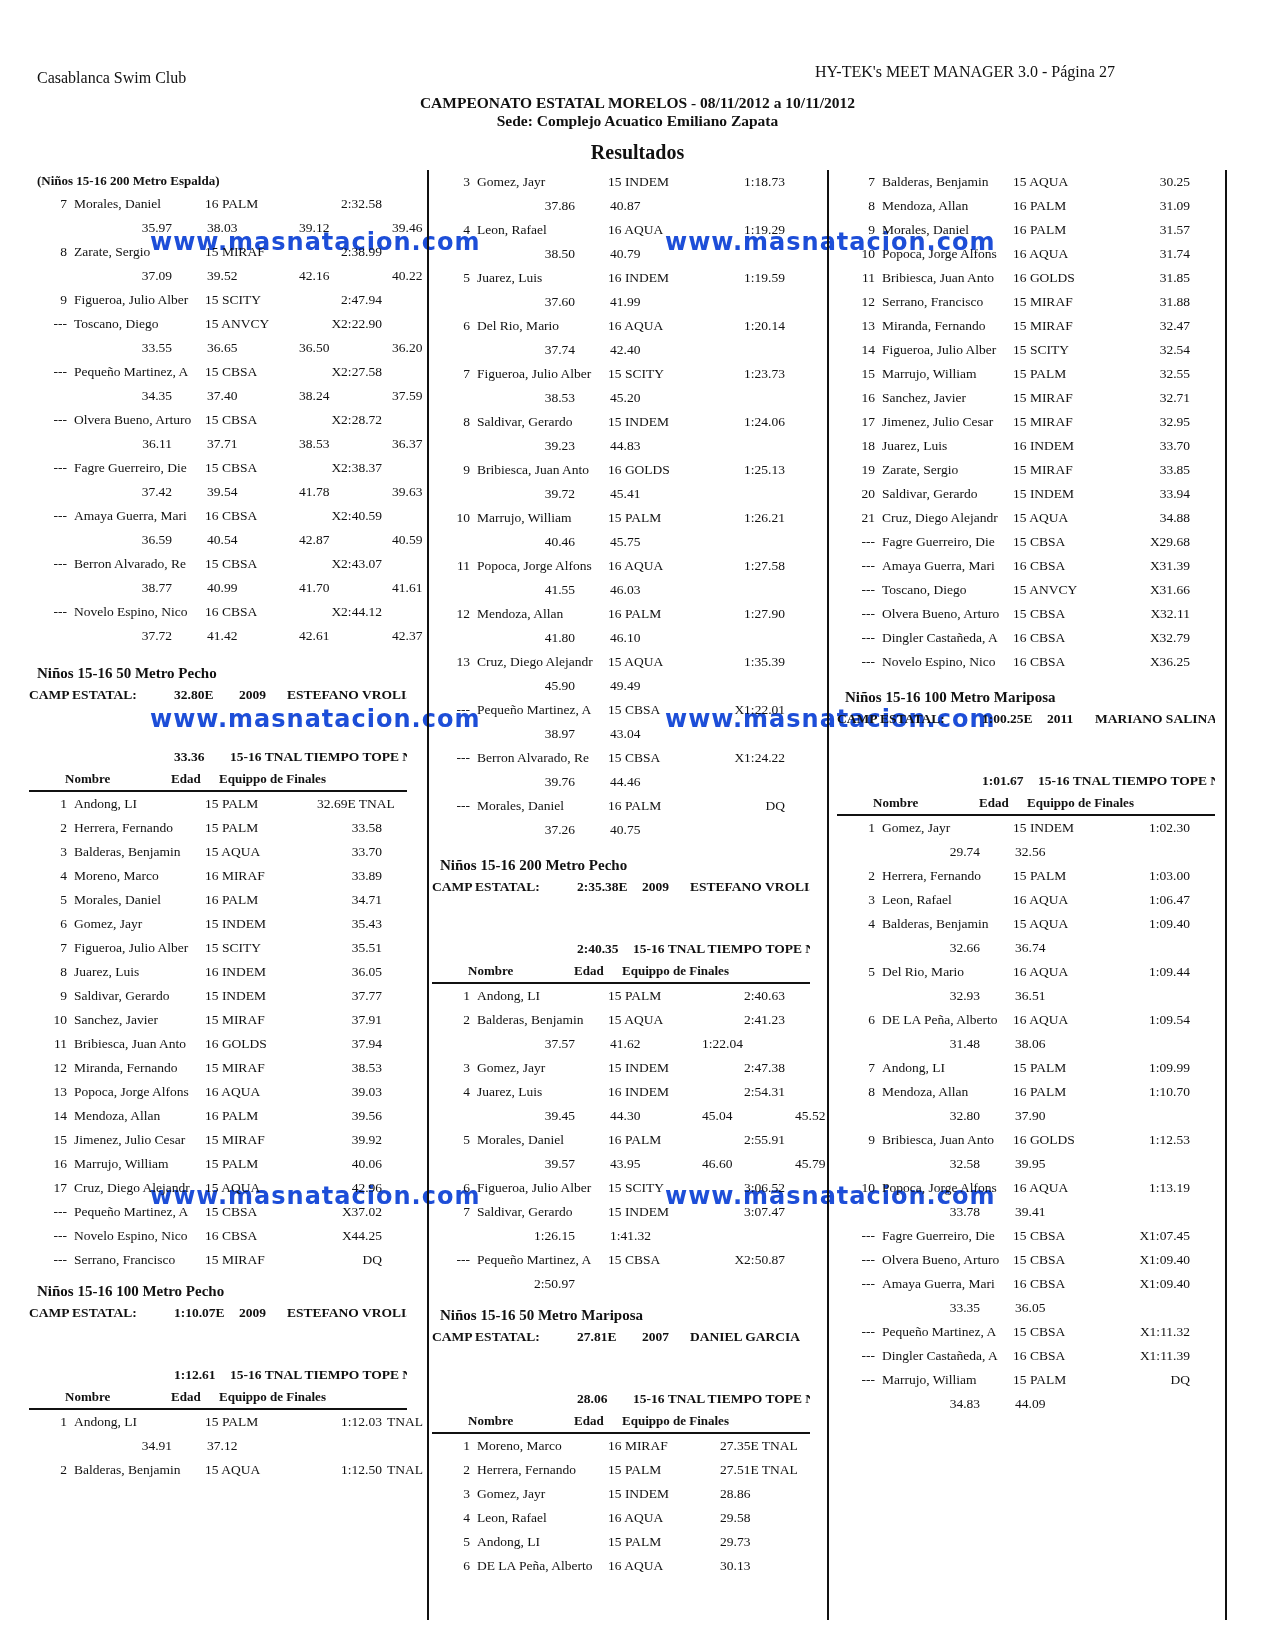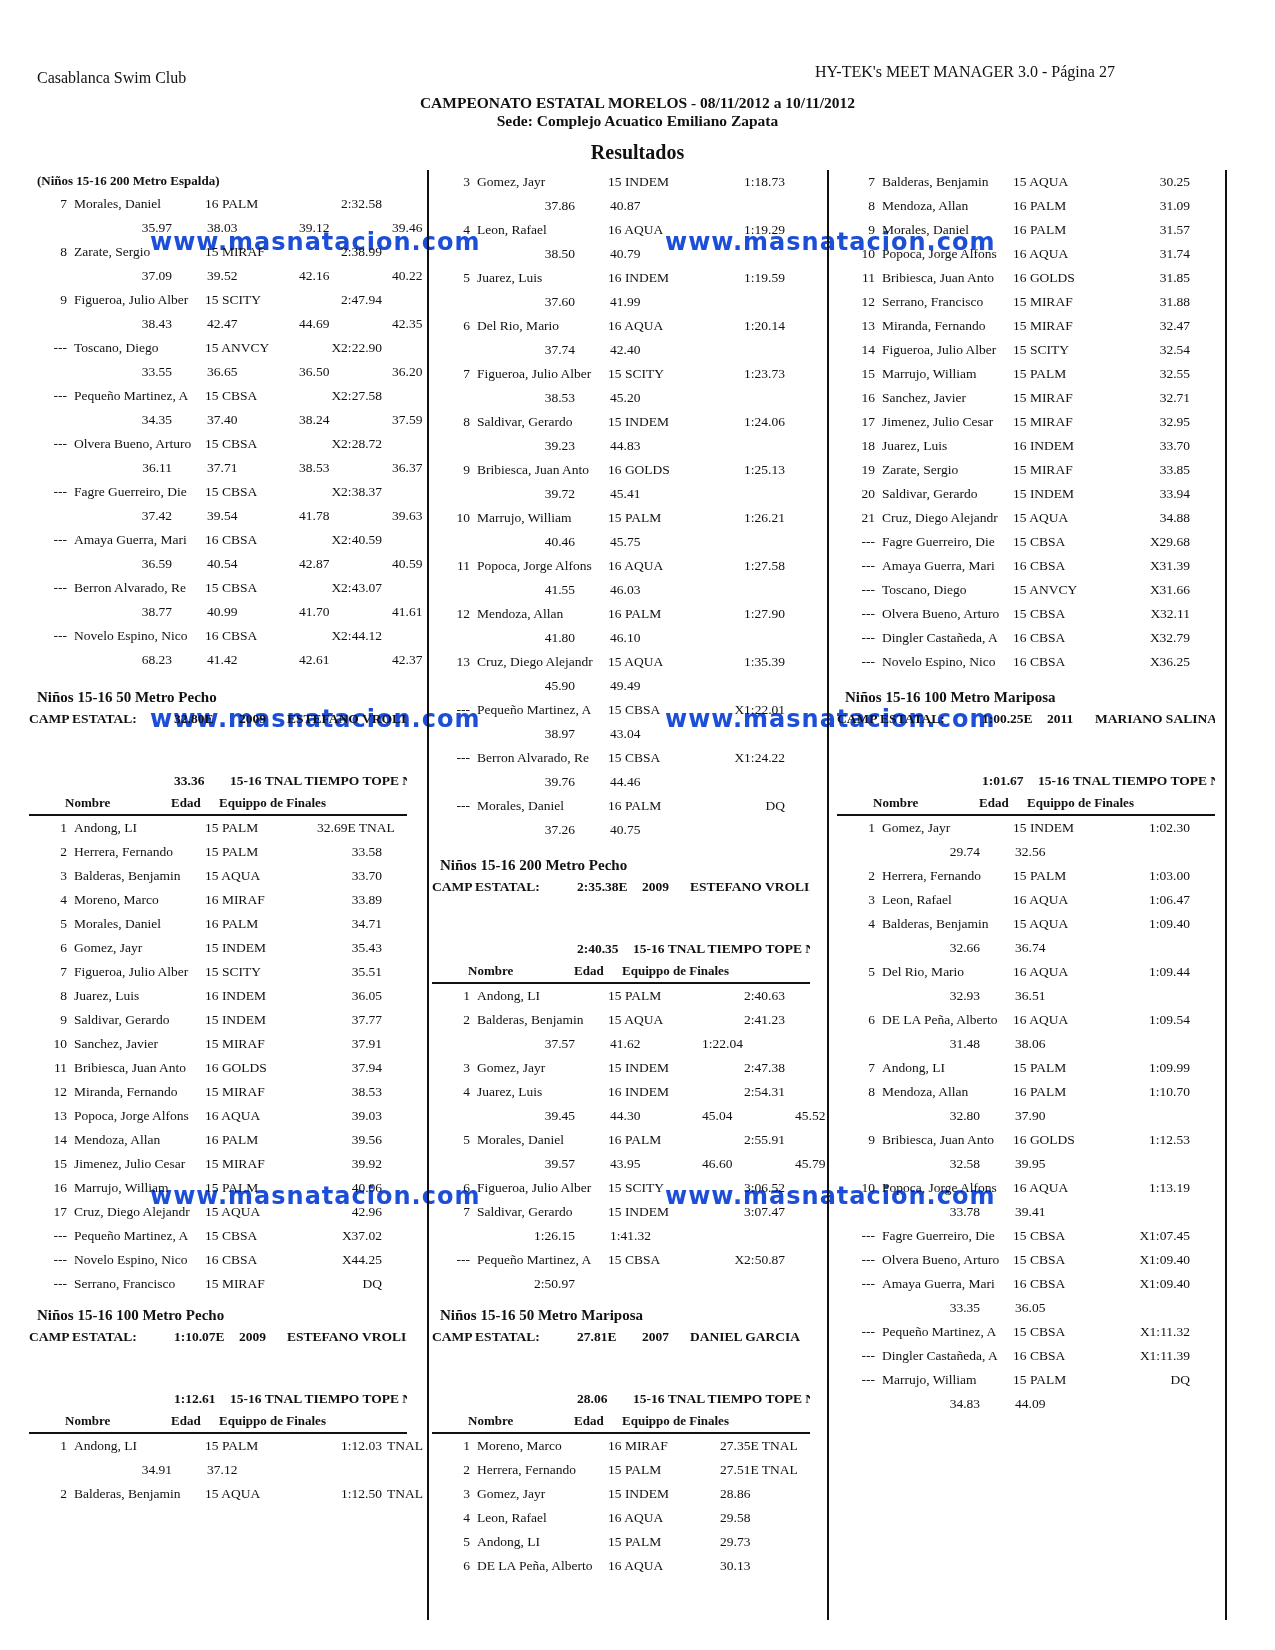--- a/index.html
+++ b/index.html
@@ -95,26 +95,20 @@
       <span class="s3">42.16</span>
       <span class="s4">40.22</span>
     </div>
     <div class="row">
       <span class="place">9</span>
       <span class="name">Figueroa, Julio Alber</span>
       <span class="team">15 SCITY</span>
       <span class="time">2:47.94</span>
     </div>
     <div class="row">
-      <span class="s1">38.43</span>
-      <span class="s2">42.47</span>
-      <span class="s3">44.69</span>
-      <span class="s4">42.35</span>
-    </div>
-    <div class="row">
       <span class="place">---</span>
       <span class="name">Toscano, Diego</span>
       <span class="team">15 ANVCY</span>
       <span class="time">X2:22.90</span>
     </div>
     <div class="row">
       <span class="s1">33.55</span>
       <span class="s2">36.65</span>
       <span class="s3">36.50</span>
       <span class="s4">36.20</span>
@@ -179,21 +173,21 @@
       <span class="s3">41.70</span>
       <span class="s4">41.61</span>
     </div>
     <div class="row">
       <span class="place">---</span>
       <span class="name">Novelo Espino, Nico</span>
       <span class="team">16 CBSA</span>
       <span class="time">X2:44.12</span>
     </div>
     <div class="row">
-      <span class="s1">68.23</span>
+      <span class="s1">37.72</span>
       <span class="s2">41.42</span>
       <span class="s3">42.61</span>
       <span class="s4">42.37</span>
     </div>
     <div style="height: 6px;"></div>
     <div class="ev-title">Niños 15-16 50 Metro Pecho</div>
     <div class="rec">
       <span class="lbl">CAMP ESTATAL:</span>
       <span class="rt">32.80E</span>
       <span class="yr">2009</span>

